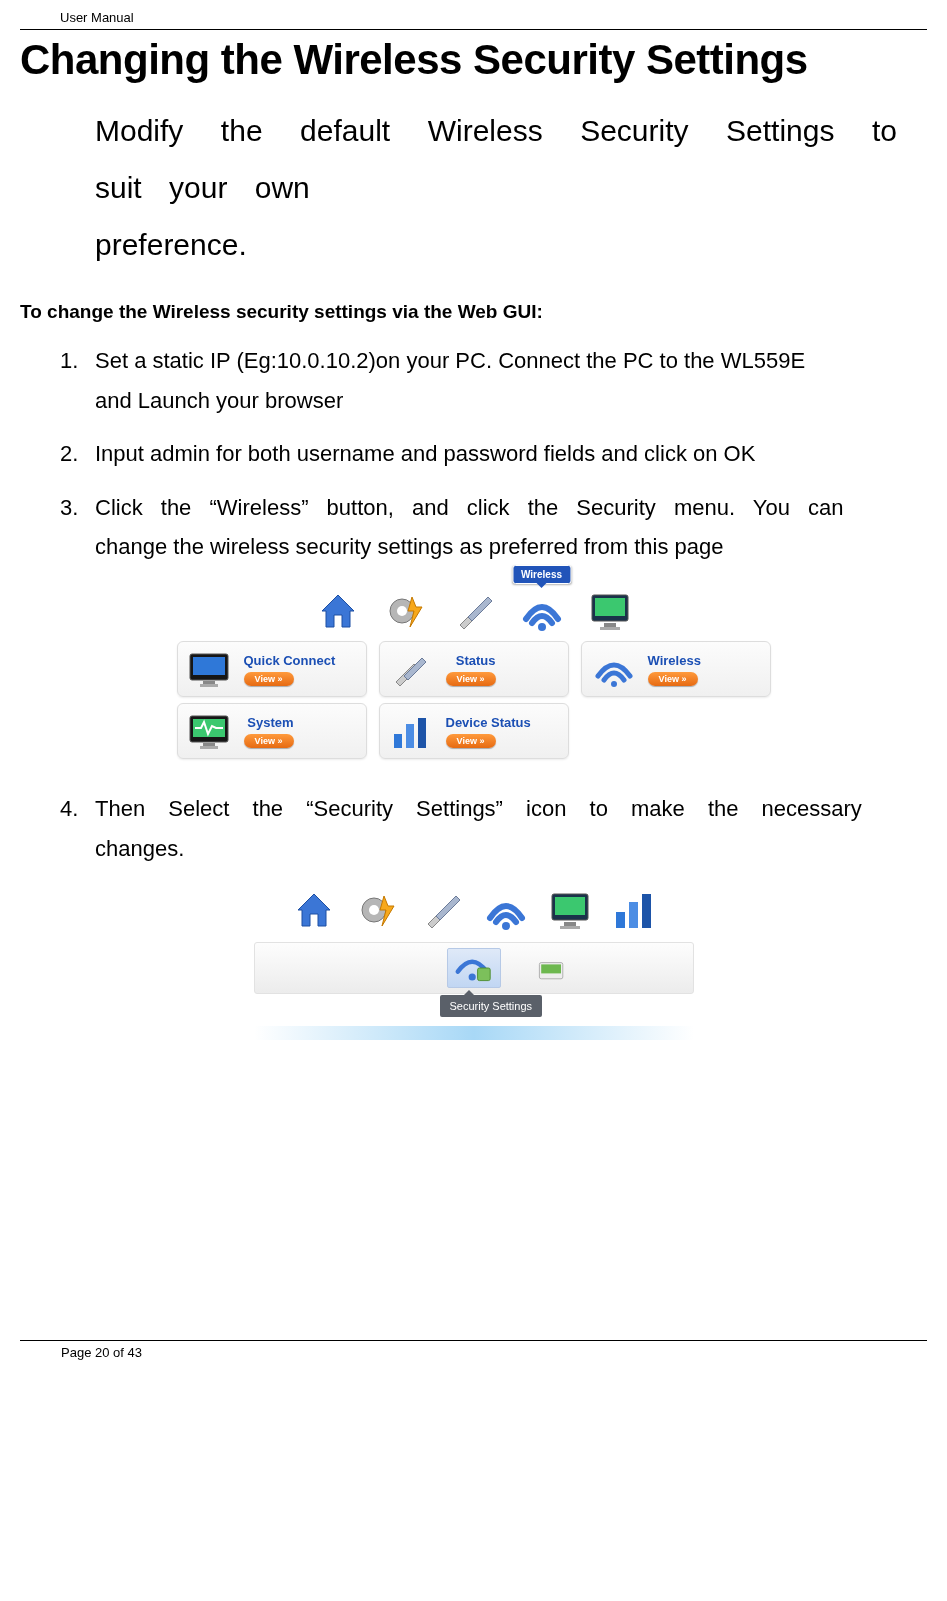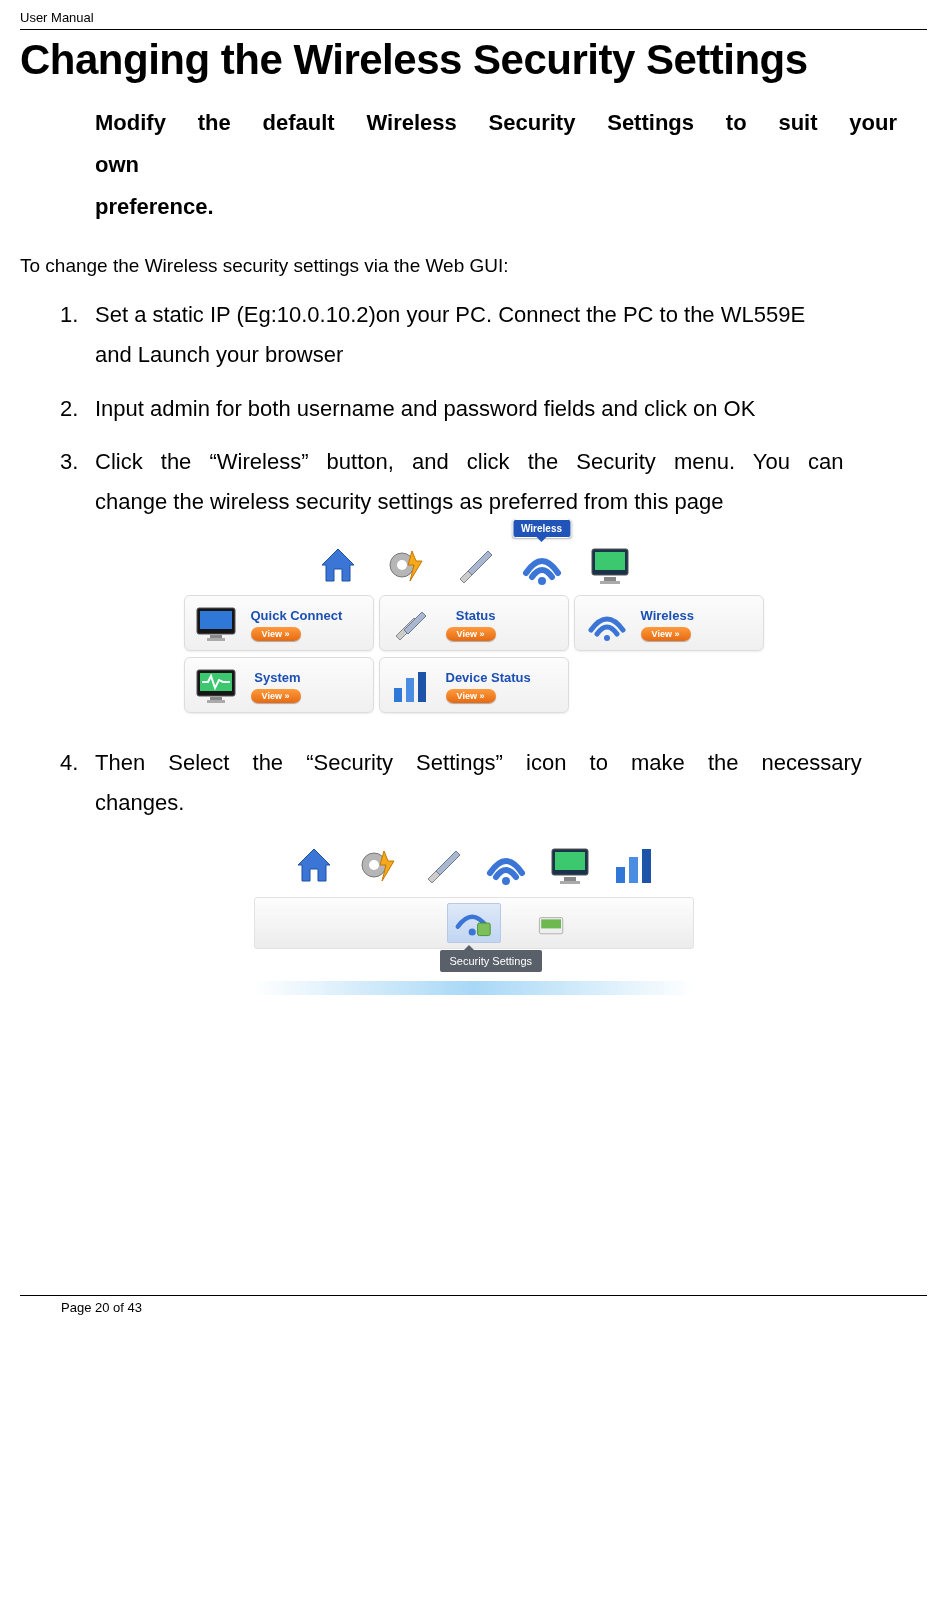--- a/index.html
+++ b/index.html
@@ -6,48 +6,48 @@
     body {
       font-family: Arial, Helvetica, sans-serif;
       width: 947px;
       background: #fff;
       color: #000;
       padding: 10px 20px 10px 20px;
     }
     .header-label {
       font-size: 13px;
       margin-bottom: 4px;
+      margin-left: 40px;
     }
     .hr-top {
       border: none;
       border-top: 1px solid #000;
       margin-bottom: 6px;
     }
     h1.title {
       font-size: 42px;
       font-weight: bold;
       margin-bottom: 18px;
       letter-spacing: -0.5px;
     }
     .intro {
-      font-size: 22px;
+      font-size: 30px;
       line-height: 1.9;
       padding-left: 75px;
       padding-right: 30px;
       text-align: justify;
       text-justify: inter-word;
       margin-bottom: 28px;
-      font-weight: bold;
     }
     .intro-line1 {
       word-spacing: 19px;
     }
     .subhead {
       font-size: 19px;
-      font-weight: normal;
+      font-weight: bold;
       margin-bottom: 18px;
     }
     ol.steps {
       list-style: none;
       padding-left: 40px;
       padding-right: 30px;
     }
     ol.steps > li {
       font-size: 22px;
       line-height: 1.8;
@@ -67,21 +67,21 @@
 
     
     .icon-grid {
       width: 620px;
       margin: 20px auto 30px auto;
       text-align: right;
     }
     .icon-row {
       display: flex;
       justify-content: center;
-      gap: 5px;
+      gap: 12px;
       margin-bottom: 6px;
     }
     .top-icons { gap: 20px; align-items: flex-end; }
     .tile {
       width: 190px;
       border: 1px solid #ddd;
       border-radius: 6px;
       background: linear-gradient(#fcfcfc, #f0f0f0);
       padding: 8px 8px 6px 8px;
       display: flex;

